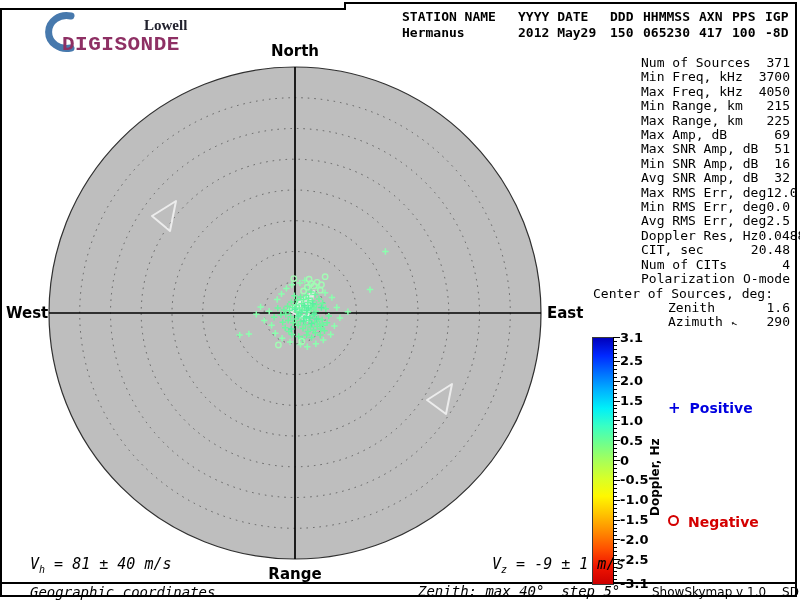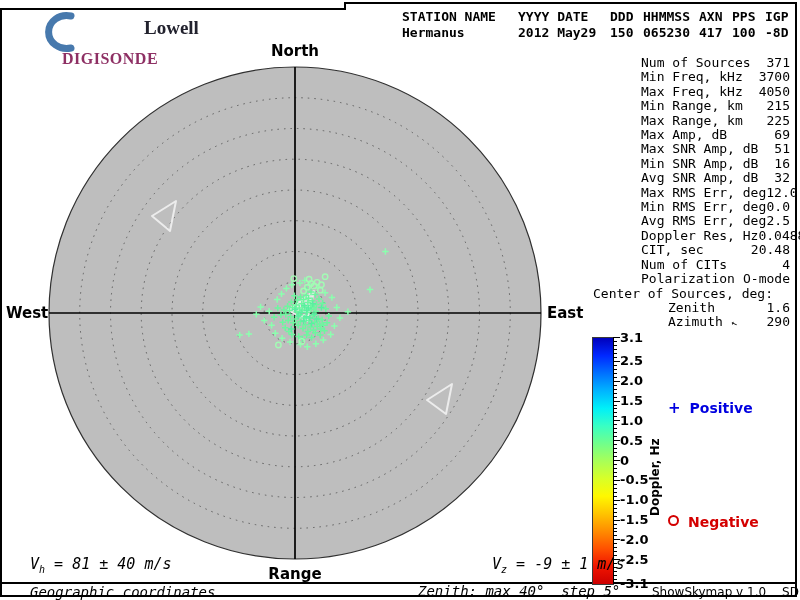--- a/index.html
+++ b/index.html
@@ -13,23 +13,23 @@
   .b-top-right{left:344px;right:3px;top:2px;height:2px;}
   .b-conn{left:344px;top:2px;width:2px;height:8px;}
   .b-left{left:0;top:8px;bottom:3px;width:2px;}
   .b-right{right:3px;top:2px;bottom:3px;width:2px;}
   .b-bottom{left:0;right:3px;bottom:3px;height:2px;}
   .h-rule{left:2px;right:3px;top:582px;height:2px;}
   
   .logo{position:absolute;left:38px;top:8px;width:210px;height:44px;}
   .logo svg{position:absolute;left:0;top:2px;}
   .logo-lowell{position:absolute;left:106px;top:9px;font-family:"Liberation Serif",serif;
-    font-weight:bold;font-size:19px;color:#22222e;}
-  .logo-digisonde{position:absolute;left:24px;top:42px;font-family:Liberation Serif, serif;
-    font-weight:bold;font-size:16px;letter-spacing:.5px;color:var(--logo_purple);}
+    font-weight:bold;font-size:15px;color:#22222e;}
+  .logo-digisonde{position:absolute;left:24px;top:25px;font-family:Liberation Mono, monospace;
+    font-weight:bold;font-size:21px;letter-spacing:.5px;color:var(--logo_purple);}
   
   .station{position:absolute;left:402px;top:9px;font-size:13px;font-weight:bold;line-height:16px;}
   .station-row{display:flex;white-space:pre;}
   .station-row span{display:inline-block;}
   .sc0{width:116px}.sc1{width:92px}.sc2{width:33px}.sc3{width:56px}.sc4{width:33px}.sc5{width:33px}.sc6{width:25px}
   
   .stats{position:absolute;left:593px;top:56px;width:197px;font-size:13px;line-height:14.4px;}
   .stat-row{display:flex;justify-content:space-between;white-space:pre;}
   .stat-row .lbl{text-align:left;padding-left:48px;}
   .stat-row .val{text-align:right;}

